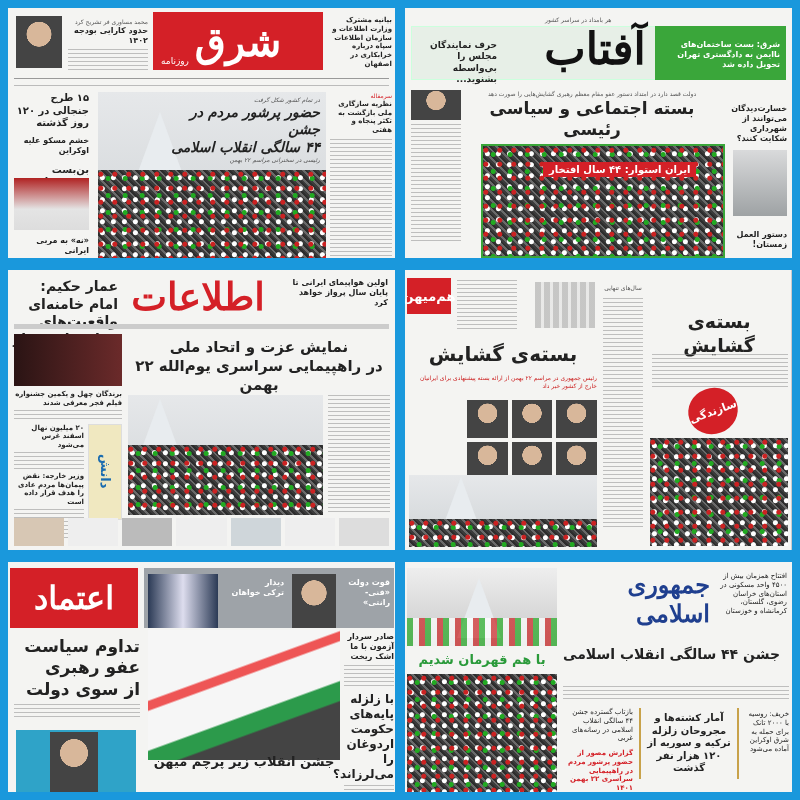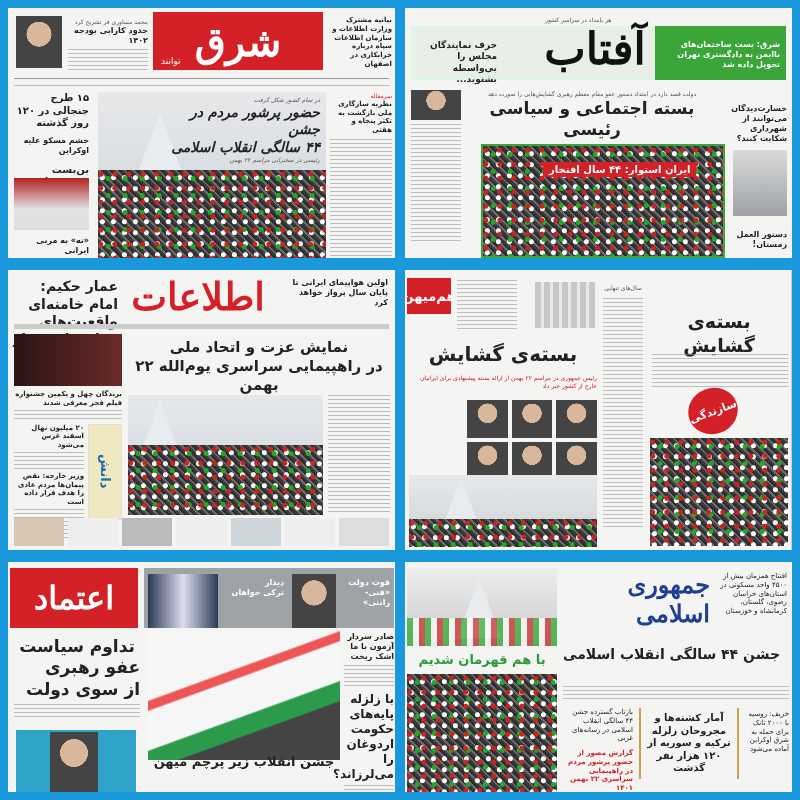--- a/index.html
+++ b/index.html
@@ -38,21 +38,21 @@
 
 <div class="panel p1">
   <div class="abs portrait" style="left:8px;top:8px;width:46px;height:52px;"></div>
   <div class="abs" style="left:60px;top:10px;width:80px;">
     <div class="small">محمد مساوری فر تشریح کرد</div>
     <div class="txt" style="font-size:8px;">حدود کارایی بودجه ۱۴۰۲</div>
     <div class="lines" style="height:22px;margin-top:3px;"></div>
   </div>
   <div class="abs mast-red" style="left:145px;top:4px;width:170px;height:58px;display:flex;align-items:center;justify-content:center;">
     <span style="font-size:40px;font-family:'DejaVu Serif',serif;font-weight:bold;">شرق</span>
-    <span style="position:absolute;left:8px;bottom:4px;font-size:9px;">توانند</span>
+    <span style="position:absolute;left:8px;bottom:4px;font-size:9px;">روزنامه</span>
   </div>
   <div class="abs txt" style="left:322px;top:8px;width:62px;font-size:7px;">بیانیه مشترک وزارت اطلاعات و سازمان اطلاعات سپاه درباره خرابکاری در اصفهان</div>
   <div class="abs" style="left:6px;top:70px;width:375px;height:8px;border-top:1px solid #999;border-bottom:1px solid #bbb;"></div>
   <div class="abs" style="left:6px;top:84px;width:75px;">
     <div class="txt" style="font-size:10px;margin-bottom:6px;">۱۵ طرح جنجالی در ۱۲۰ روز گذشته</div>
     <div class="txt" style="font-size:8px;margin-bottom:8px;">خشم مسکو علیه اوکراین</div>
     <div class="txt" style="font-size:10px;margin-bottom:6px;">بن‌بست خودروسازی دولتی</div>
     <div class="abs" style="top:86px;left:0;width:75px;height:52px;background:linear-gradient(#b02222,#e4e4e4 60%,#ddd);"></div>
     <div class="txt" style="position:absolute;top:144px;width:75px;font-size:8px;">«نه» به مربی ایرانی</div>
   </div>
@@ -187,21 +187,21 @@
   <div class="abs" style="left:136px;top:6px;width:250px;height:60px;background:#9ea3a8;">
     <div class="abs" style="left:4px;top:6px;width:70px;height:54px;background:linear-gradient(90deg,#2b3a55,#dde,#2b3a55);"></div>
     <div class="abs txt" style="left:80px;top:10px;width:60px;color:#fff;font-size:8px;">
       <div>دیدار</div>
       <div>ترکی خواهان</div>
     </div>
     <div class="abs portrait" style="left:148px;top:6px;width:44px;height:54px;"></div>
     <div class="abs txt" style="left:196px;top:10px;width:50px;color:#fff;font-size:8px;">قوت دولت «فنی-رانتی»</div>
   </div>
   <div class="abs" style="left:6px;top:74px;width:126px;">
-    <div class="txt" style="font-size:17px;text-align:center;">تداوم سیاست</div>
+    <div class="txt" style="font-size:17px;">تداوم سیاست</div>
     <div class="txt" style="font-size:17px;">عفو رهبری</div>
     <div class="txt" style="font-size:17px;">از سوی دولت</div>
     <div class="lines" style="height:14px;margin-top:4px;"></div>
   </div>
   <div class="abs" style="left:8px;top:168px;width:120px;height:62px;background:#2fa3c8;">
     <div class="portrait" style="position:absolute;left:34px;top:2px;width:48px;height:60px;"></div>
   </div>
   <div class="abs" style="left:140px;top:68px;width:192px;height:130px;background:linear-gradient(160deg,#f6f6f6 0 35%,#e55 36% 40%,#f6f6f6 41% 60%,#2c9a4b 61% 70%,#444 71%);"></div>
   <div class="abs txt" style="left:140px;top:192px;width:192px;font-size:13px;text-align:center;">جشن انقلاب زیر پرچم میهن</div>
   <div class="abs" style="left:336px;top:70px;width:50px;">

